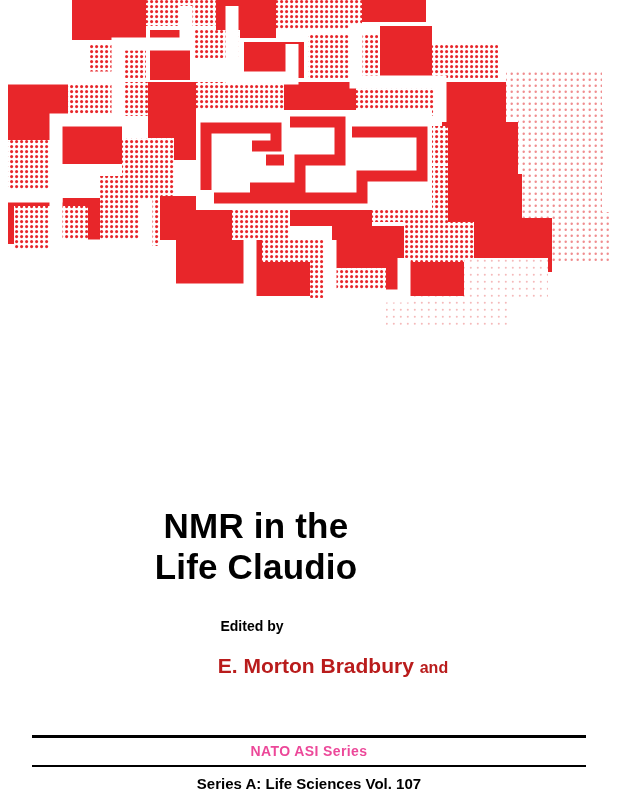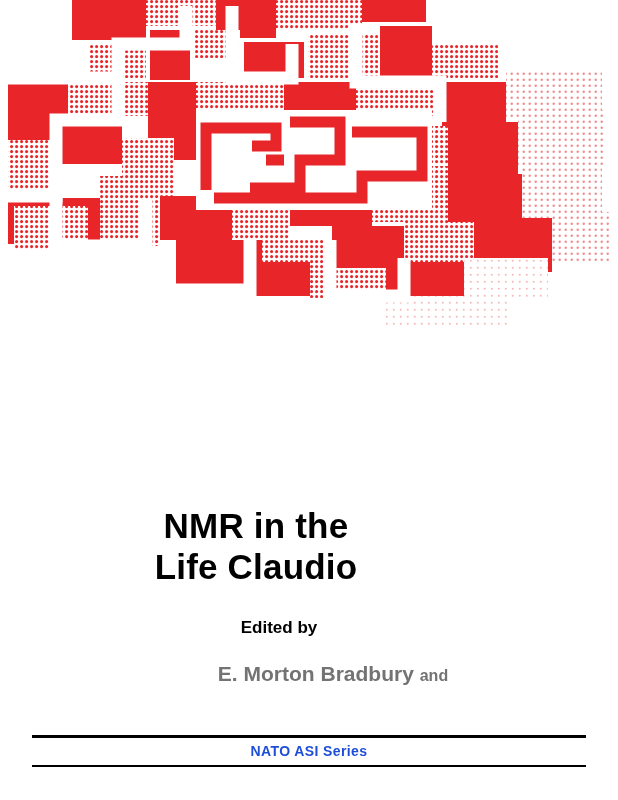--- a/index.html
+++ b/index.html
@@ -50,38 +50,37 @@
     line-height: 41px;
     color: #000;
   }
 
   .edited-by {
     position: absolute;
     left: 0;
     top: 618px;
     width: 504px;
     text-align: center;
-    font-size: 17px;
+    font-size: 14px;
     font-weight: 700;
     color: #000;
-    padding-left: 27px;
   }
 
   .editors {
     position: absolute;
     left: 0;
     top: 650px;
     width: 618px;
     text-align: center;
   }
   .editor-line {
     font-size: 21px;
     font-weight: 700;
-    line-height: 48px;
-    color: #737373;
+    line-height: 32px;
+    color: #b91c1c;
     padding-left: 48px;
   }
   .editor-conj {
     font-size: 16px;
     font-weight: 700;
   }
 
   
   .rule {
     position: absolute;
@@ -93,21 +92,21 @@
   }
   .series-name {
     position: absolute;
     left: 0;
     top: 743px;
     width: 618px;
     text-align: center;
     font-size: 14px;
     font-weight: 700;
     letter-spacing: 0.4px;
-    color: #1d4ed8;
+    color: #ec4899;
   }
   .rule2 {
     position: absolute;
     left: 32px;
     top: 765px;
     width: 554px;
     height: 2px;
     background: #000;
   }
   .series-sub {
@@ -234,14 +233,15 @@
   <div class="editors">
     <div class="editor-line">
       <span>E. Morton Bradbury</span>
       <span class="editor-conj">and</span>
     </div>
   </div>
 
   <div class="rule"></div>
   <div class="series-name">NATO ASI Series</div>
   <div class="rule2"></div>
+  <div class="series-sub">Series A: Life Sciences Vol. 107</div>
 
 </div>
 
 </body></html>

